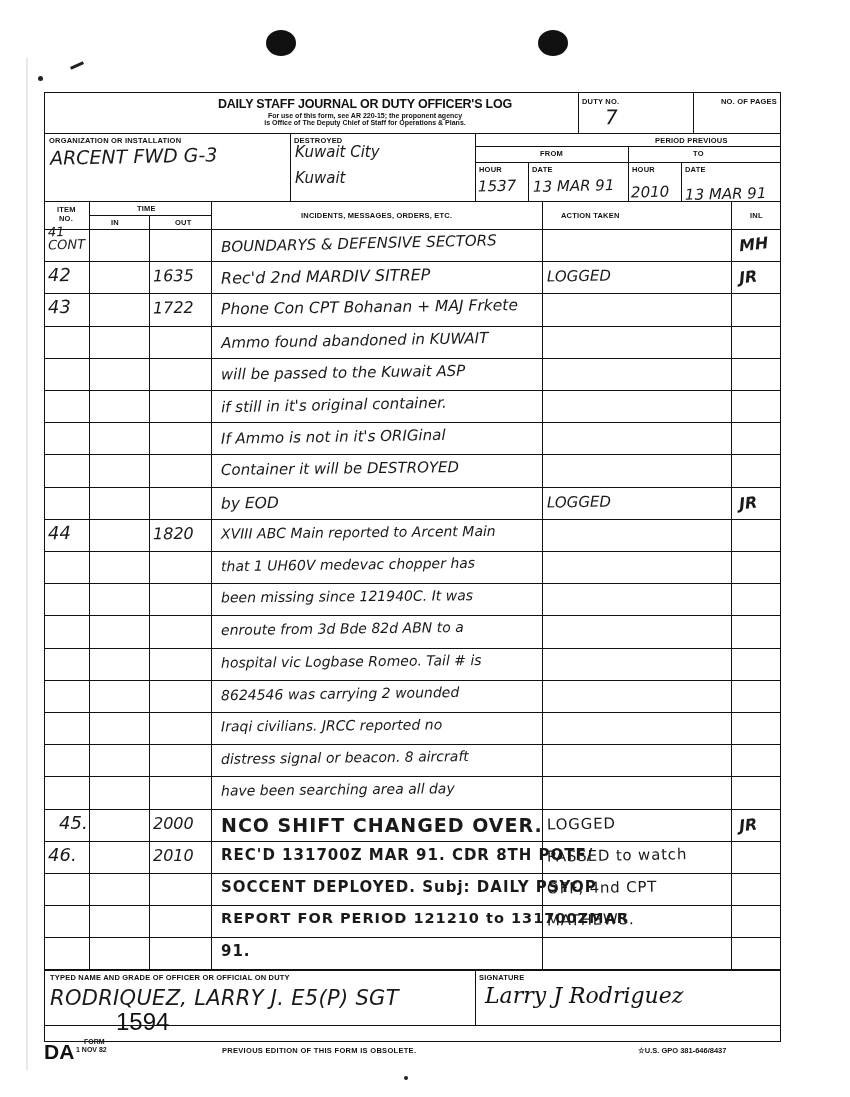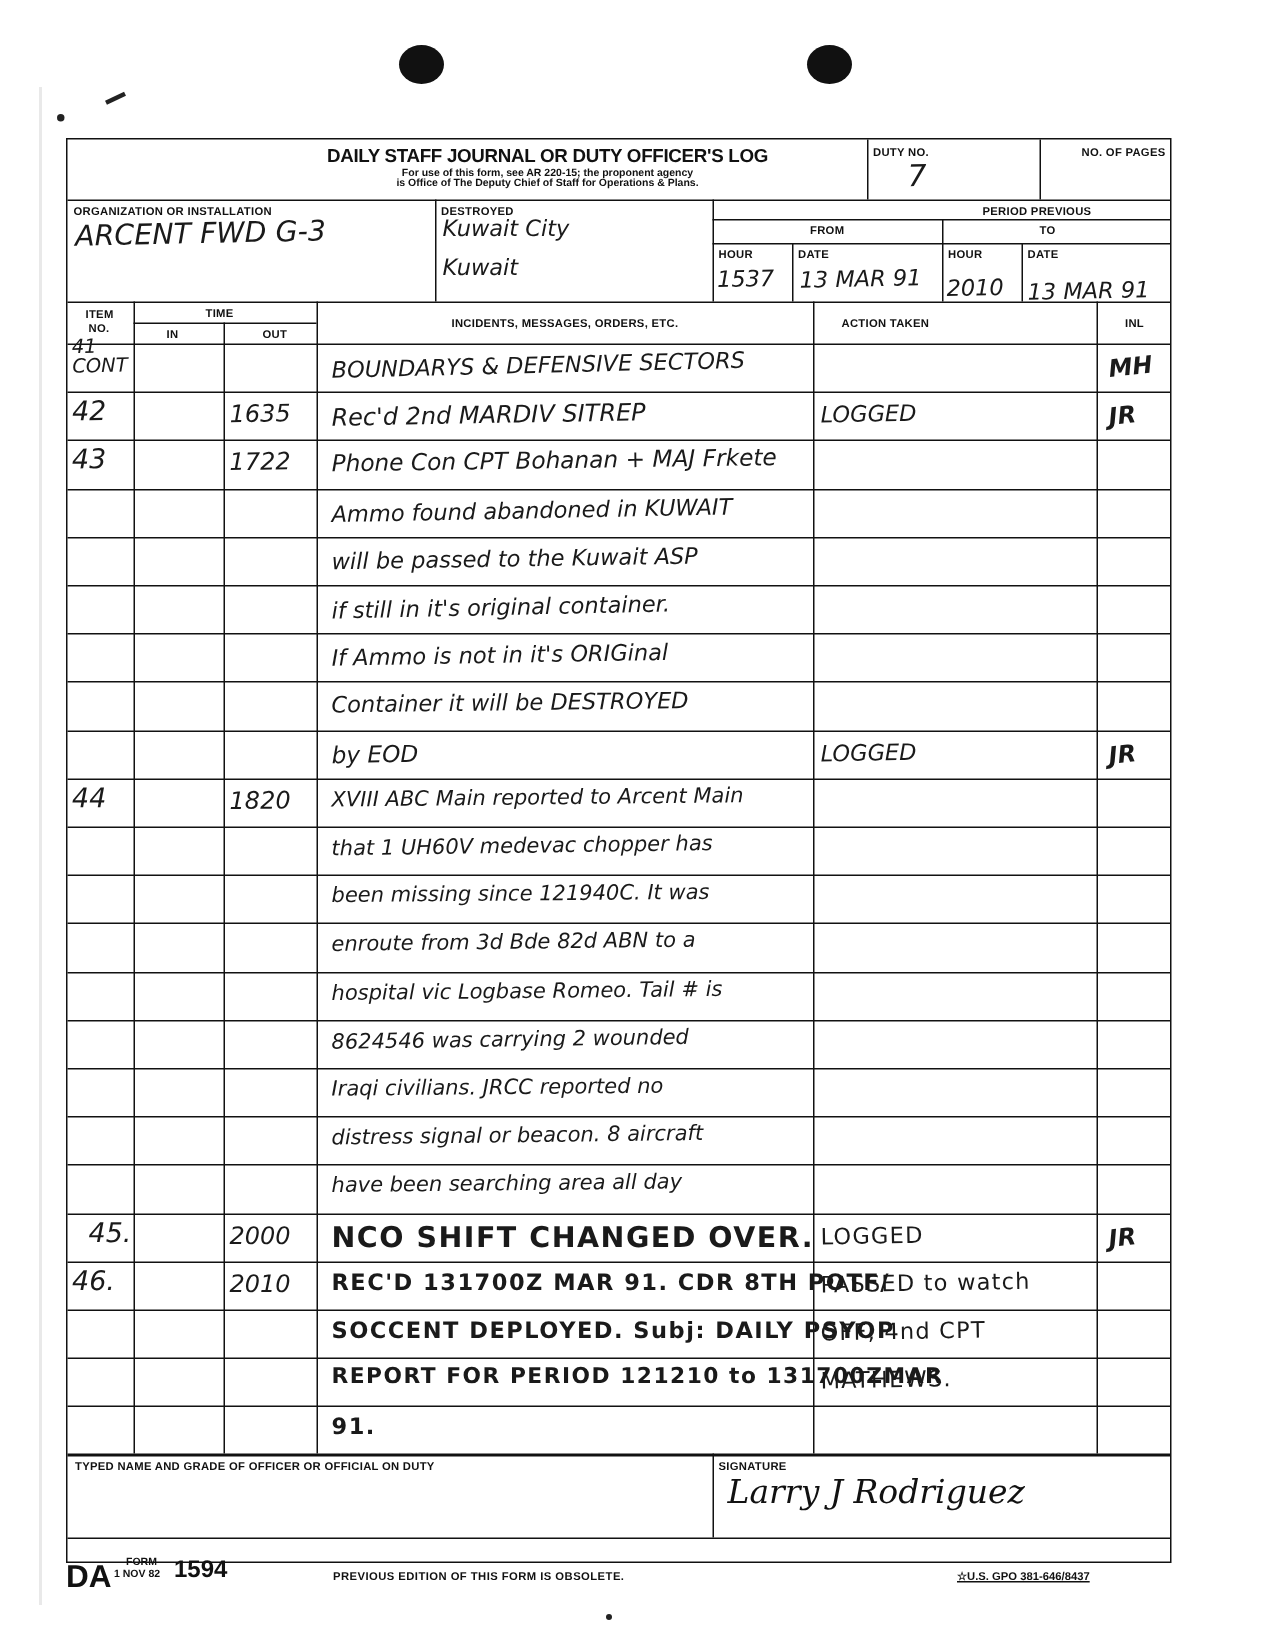--- a/index.html
+++ b/index.html
@@ -324,25 +324,26 @@
           <div class="hw " style="position: absolute; left: 176px; top: 849.4px; width: 320px; overflow: visible; white-space: nowrap; font-size: 15px; transform: rotate(0deg); letter-spacing: 1px; font-weight: bold; font-style: normal;">91.</div>
           <div class="hw " style="position: absolute; left: 502px; top: 849.4px; width: 182px; overflow: visible; white-space: nowrap; font-size: 15px; transform: rotate(-1deg); letter-spacing: 0.8px; font-style: normal;"></div>
           <div class="hw " style="position: absolute; left: 694px; top: 849.4px; width: 44px; overflow: visible; white-space: nowrap; font-size: 16px; transform: rotate(-6deg); font-weight: bold;"></div>
         </div>
       </div>
 
     <div class="hline" style="top:876px;"></div>
     <div class="vline" style="left:430px;top:876px;height:56px;"></div>
     <div class="lbl" style="left:5px;top:880px;">TYPED NAME AND GRADE OF OFFICER OR OFFICIAL ON DUTY</div>
     <div class="lbl" style="left:434px;top:880px;">SIGNATURE</div>
+    <div class="hw" style="left:5px;top:893px;font-size:21px;letter-spacing:.3px;">RODRIQUEZ, LARRY J. E5(P) SGT</div>
     <div class="sig" style="position:absolute;left:440px;top:890px;">Larry J Rodriguez</div>
     <div class="hline" style="top:932px;"></div>
 
   </div>
 
   <div style="position:absolute;left:44px;top:1040px;font-size:21px;font-weight:bold;font-family:'Liberation Sans',sans-serif;">DA</div>
   <div style="position:absolute;left:84px;top:1038px;font-size:7px;font-weight:bold;">FORM</div>
   <div style="position:absolute;left:76px;top:1046px;font-size:7px;font-weight:bold;">1 NOV 82</div>
-  <div style="position:absolute;left:116px;top:1038px;font-size:16px;font-weight:bold;">1594</div>
+  <div style="position:absolute;left:116px;top:1008px;font-size:24px;font-weight:normal;">1594</div>
   <div style="position:absolute;left:222px;top:1046px;font-size:7.5px;font-weight:bold;letter-spacing:.3px;">PREVIOUS EDITION OF THIS FORM IS OBSOLETE.</div>
-  <div style="position:absolute;left:638px;top:1046px;font-size:7.5px;font-weight:bold;text-decoration:underline;">☆U.S. GPO 381-646/8437</div>
+  <div style="position:absolute;left:638px;top:1046px;font-size:7.5px;font-weight:bold;">☆U.S. GPO 381-646/8437</div>
 
 </div>
 
 </body></html>

